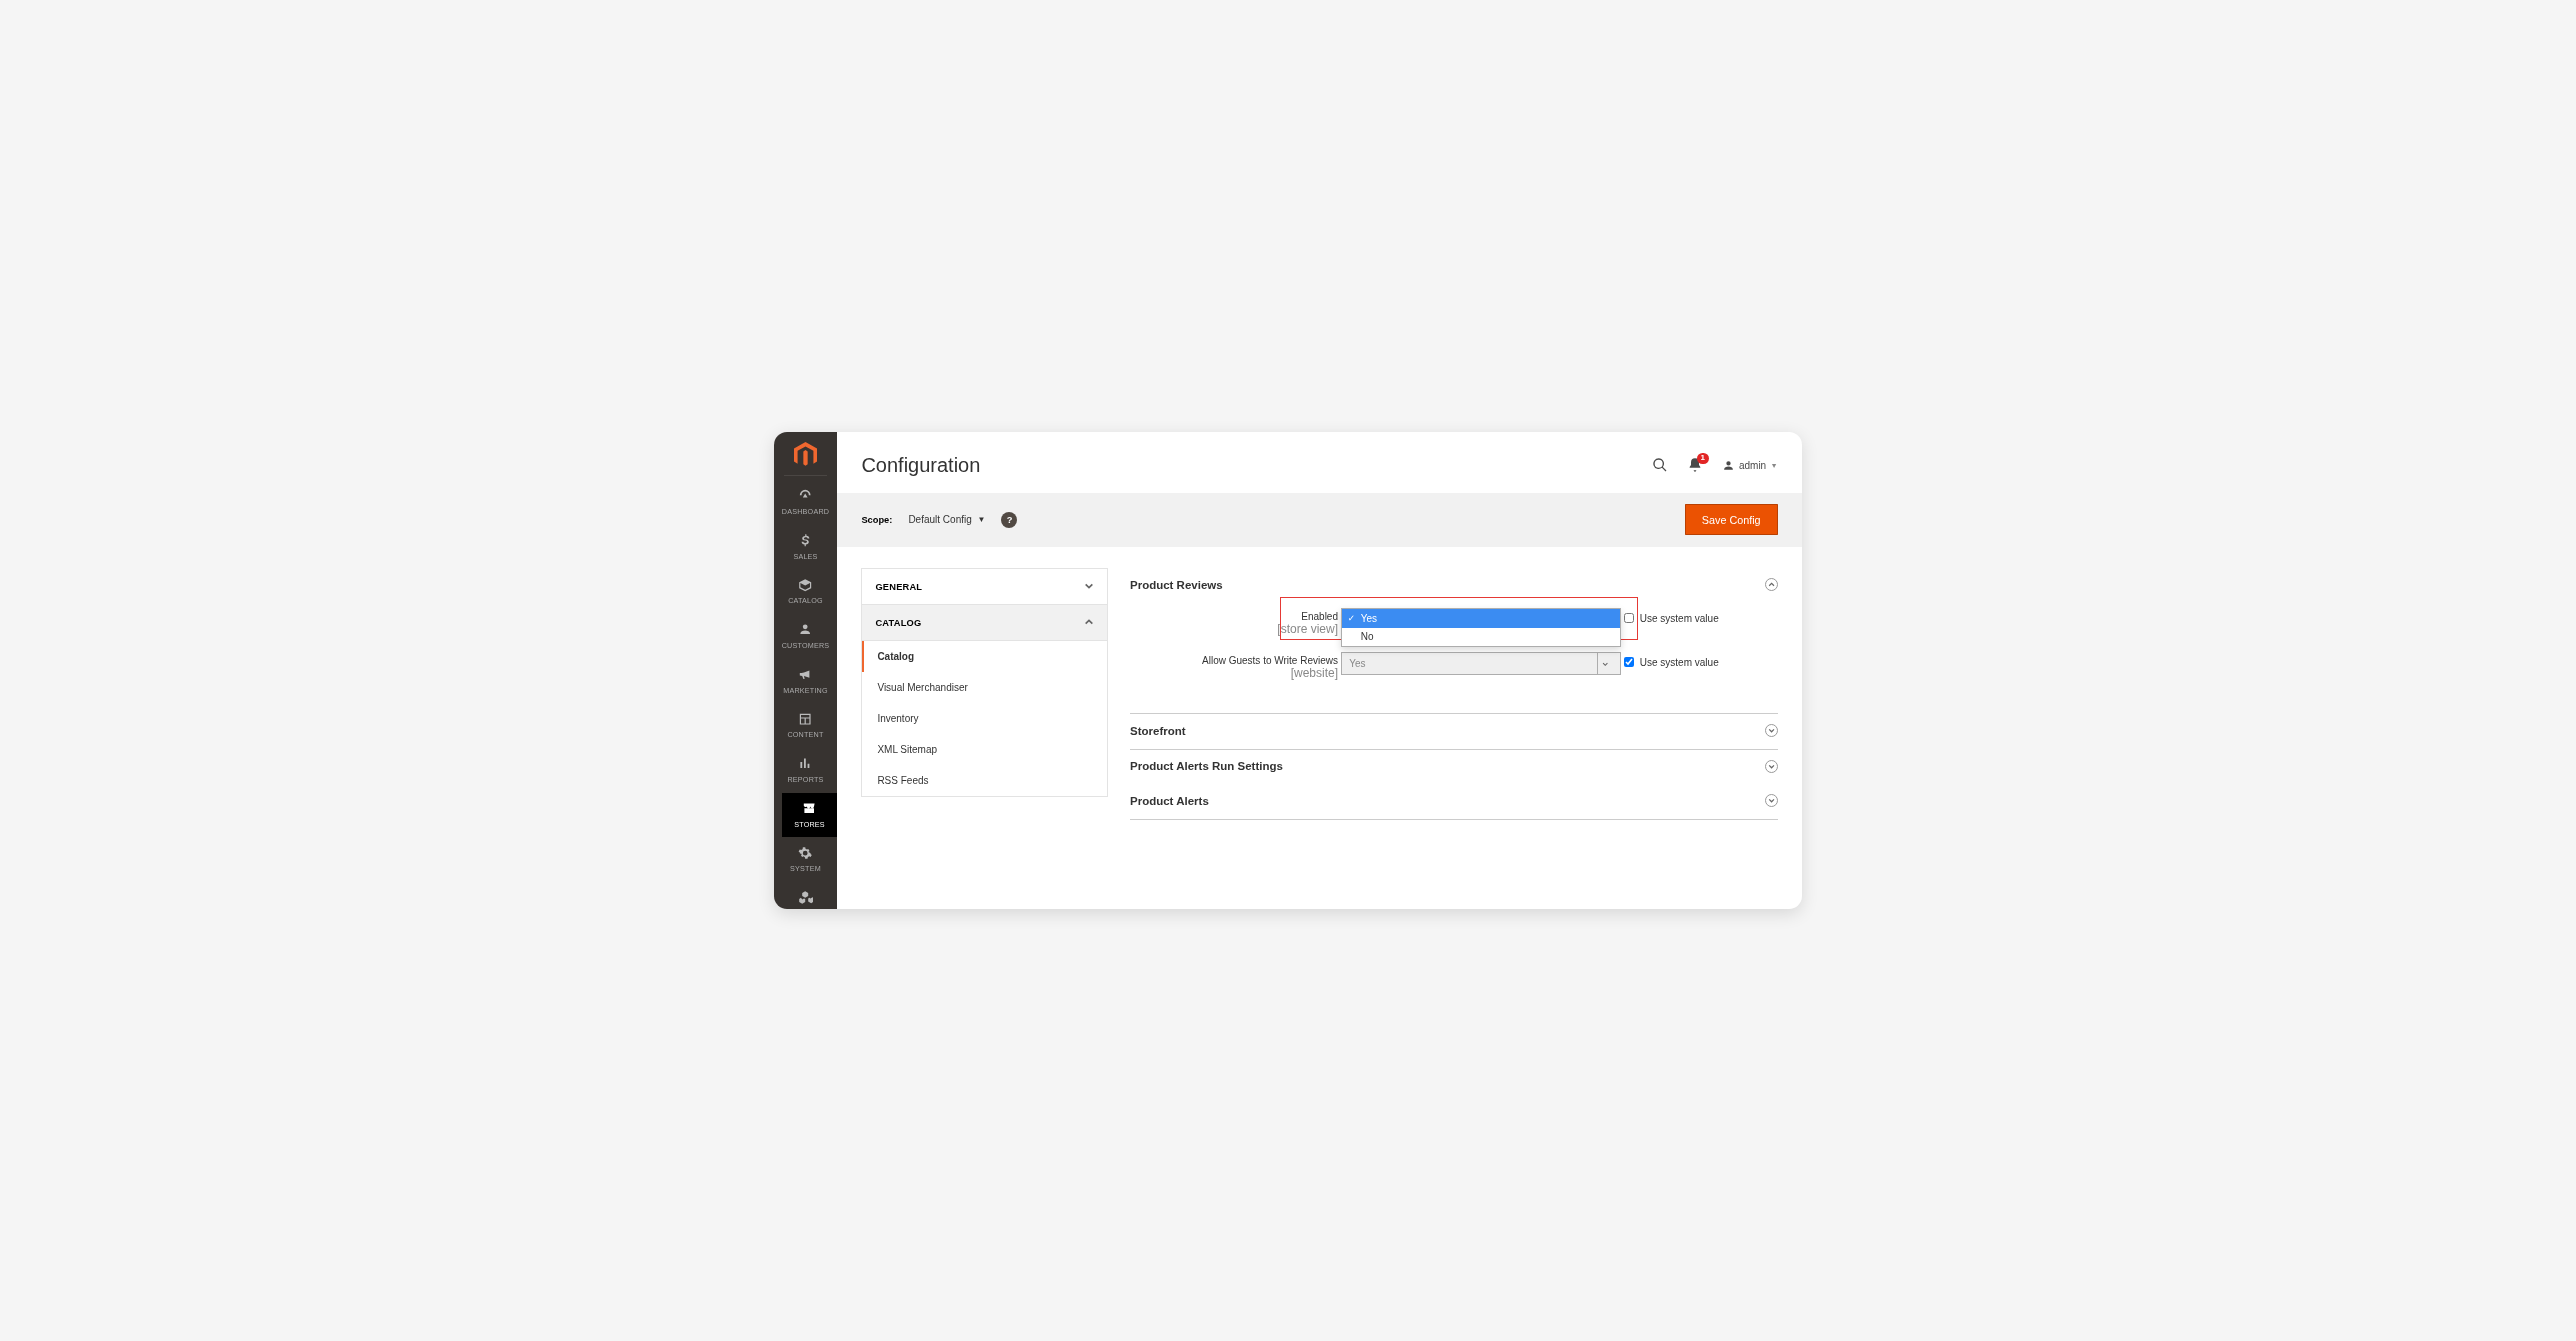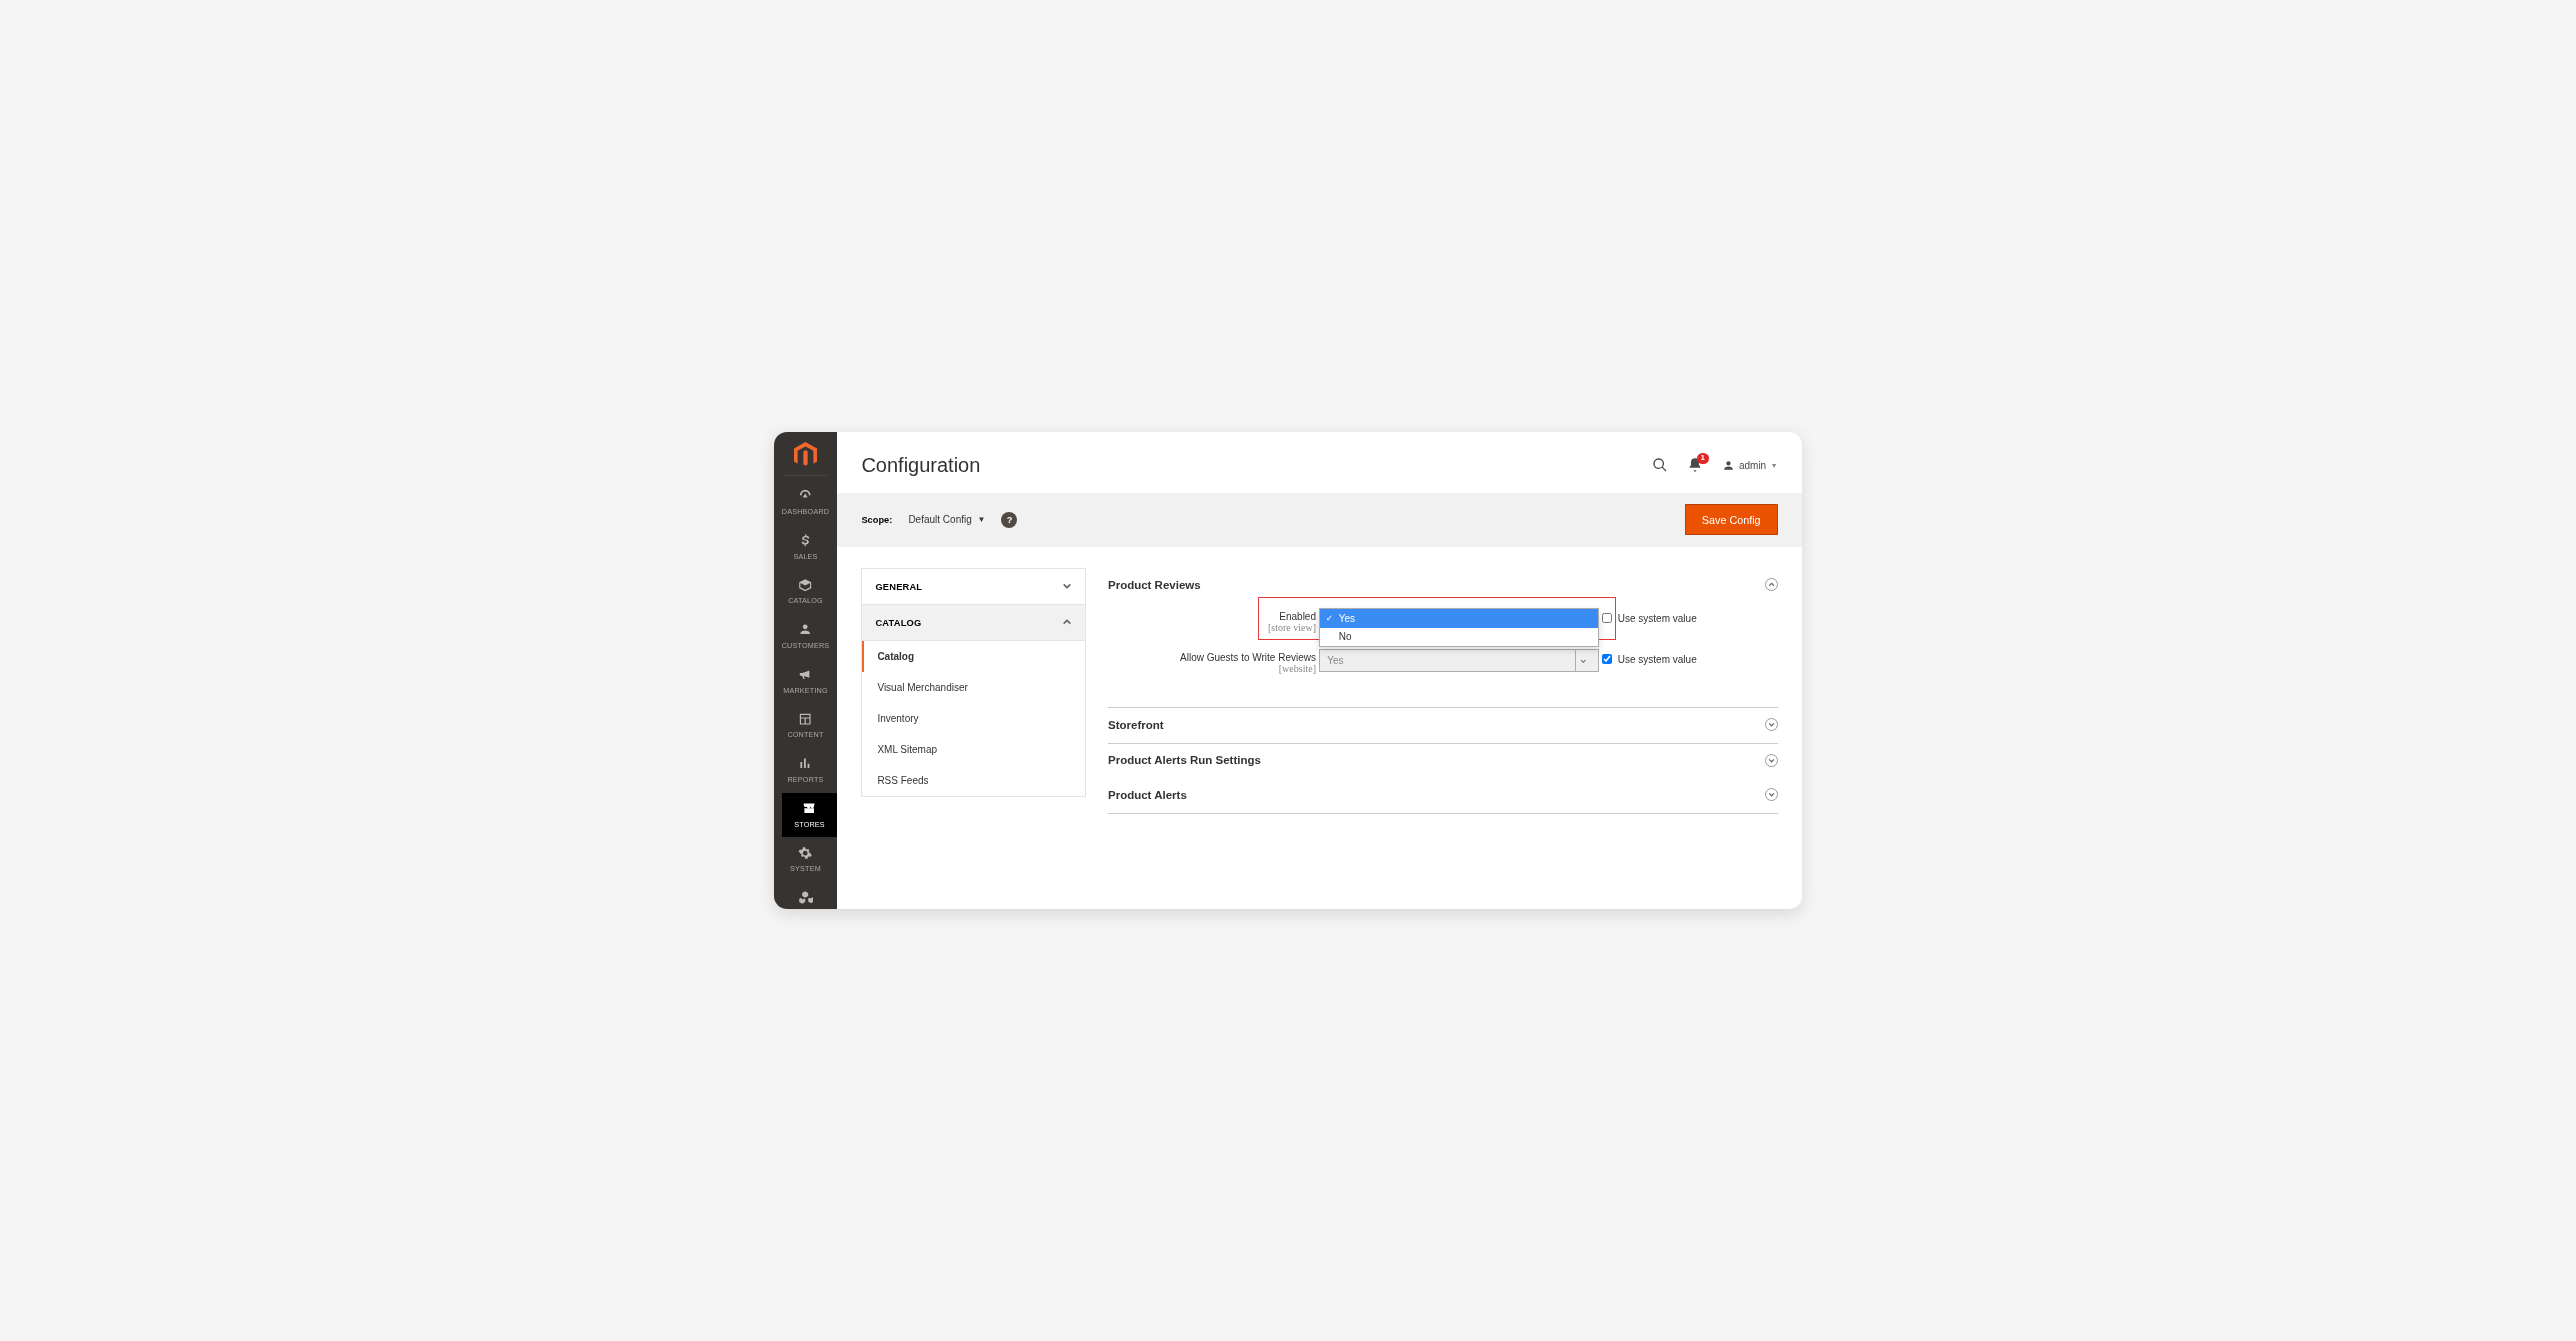--- a/index.html
+++ b/index.html
@@ -103,21 +103,21 @@
   }
 
   
   .content {
     flex:1; display:flex; min-height:0;
     padding: 21.6px 24.4px 0;
     gap: 21.6px;
     overflow:hidden;
   }
   .leftcol {
-    width: 225px;
+    width: 247px;
     border:0.7px solid #e3e3e3;
     align-self:flex-start;
   }
   .cat-head {
     padding: 11.5px 13px;
     display:flex;align-items:center;justify-content:space-between;
     font-weight:700;font-size:9.3px;
     letter-spacing:0.2px;
     cursor:pointer;
     border-bottom:0.7px solid #e3e3e3;
@@ -149,21 +149,21 @@
   .field-row {
     display:flex;align-items:flex-start;
     gap:3px;
     margin-bottom:16px;
   }
   .field-label {
     width:208px; text-align:right;
     font-size:10px;color:#333;
     padding-top:2.9px;
   }
-  .field-label .scope-note{ display:block;font-size:10px;color:#888;font-family:Liberation Serif, serif;}
+  .field-label .scope-note{ display:block;font-size:12px;color:#888;}
   .field-control { width:280px; position:relative; }
   .select-box {
     width:100%;height:23px;
     border:0.7px solid #adadad;background:#fff;
     display:flex;align-items:center;
     padding:0 7.2px;font-size:10px;color:#333;
     cursor:pointer;
   }
   .select-box.disabled{ background:#efefef;color:#888; }
   .select-box .arrow {

